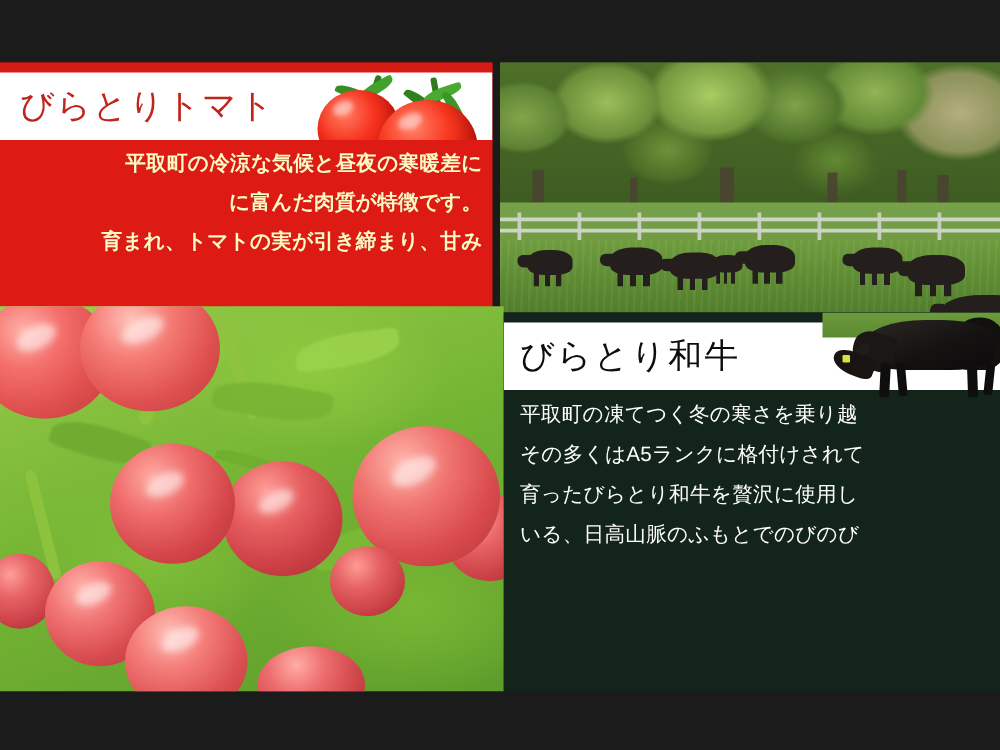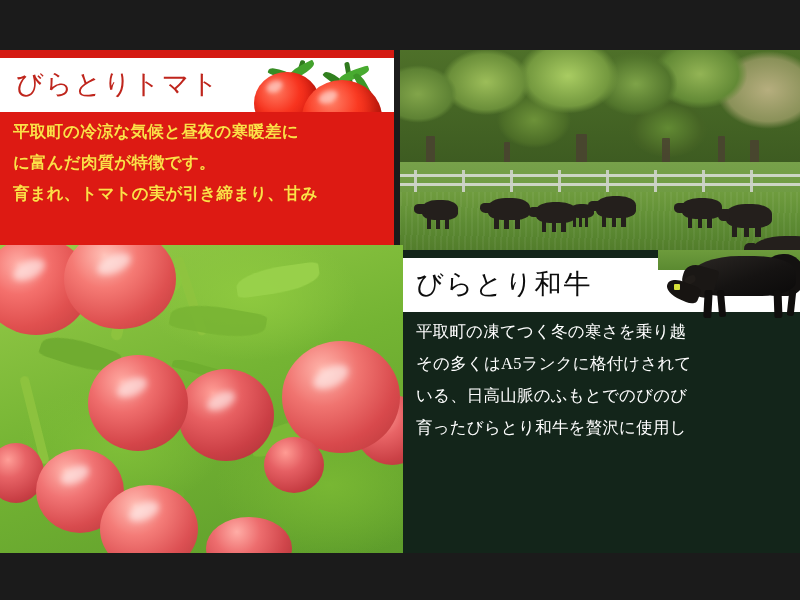--- a/index.html
+++ b/index.html
@@ -24,22 +24,22 @@
   .tomato-title {
     position:absolute; left:16px; top:50%; transform:translateY(-52%);
     font-size:27px; color:#bf251c; letter-spacing:1.5px; font-weight:400;
     white-space:nowrap;
   }
   .tomato-body {
     position:absolute; left:0; top:62px; width:100%; height:134px;
     padding:4px 8px 0 13px;
   }
   .tomato-body .ln {
-    color:#fde047; font-size:16.5px; line-height:31px; font-weight:700;
-    letter-spacing:0.2px; white-space:nowrap; text-shadow:0 0 1px rgba(0,0,0,.15);
+    color:#fef9c3; font-size:16.5px; line-height:31px; font-weight:700;
+    letter-spacing:0.2px; white-space:nowrap; text-shadow:0 0 1px rgba(0,0,0,.15);text-align:right;
   }
 
   
   .tomato-cluster { position:absolute; left:246px; top:-4px; width:154px; height:104px; }
   .tm { position:absolute; border-radius:50%; }
   .tm.a {
     left:8px; top:18px; width:66px; height:62px;
     background:radial-gradient(circle at 33% 30%, #ff7b62 0%, #f8341f 38%, #d8160c 78%, #b5110a 100%);
     box-shadow:inset -6px -7px 12px rgba(120,8,4,.45);
   }
@@ -175,21 +175,21 @@
   .vgloss.q5 { left:206px; top:148px; width:30px; height:16px; transform:rotate(-26deg); }
   .vgloss.q6 { left:60px;  top:222px; width:30px; height:16px; transform:rotate(-24deg); }
   .vgloss.q7 { left:128px; top:258px; width:32px; height:17px; transform:rotate(-24deg); }
   .vcalyx { position:absolute; width:46px; height:10px; background:#6fae2f; border-radius:50% 8% 50% 8%; opacity:.95; }
   .vcalyx.k1 { left:140px; top:252px; transform:rotate(-20deg); }
   .vcalyx.k2 { left:172px; top:118px; transform:rotate(16deg); }
 
   
   .beef-panel {
     position:absolute; left:403px; top:250px; width:397px; height:303px;
-    background:#13251a; overflow:hidden;font-family:Liberation Serif, serif;
+    background:#13251a; overflow:hidden;
   }
   .beef-topstrip { position:absolute; left:0; top:0; width:100%; height:8px; background:#13251a; }
   .beef-titleband {
     position:absolute; left:0; top:8px; width:100%; height:54px; background:#ffffff; overflow:visible;
   }
   .beef-title {
     position:absolute; left:13px; top:50%; transform:translateY(-52%);
     font-size:27px; color:#0d0d0d; letter-spacing:2px; font-weight:400; white-space:nowrap;
   }
   .beef-body {
@@ -356,18 +356,18 @@
         <div class="wagyu-leg g1"></div>
         <div class="wagyu-leg g2"></div>
         <div class="wagyu-leg g3"></div>
         <div class="wagyu-leg g4"></div>
       </div>
     </div>
 
     <div class="beef-body">
       <div class="ln">平取町の凍てつく冬の寒さを乗り越</div>
       <div class="ln">その多くはA5ランクに格付けされて</div>
+      <div class="ln">育ったびらとり和牛を贅沢に使用し</div>
       <div class="ln">いる、日高山脈のふもとでのびのび</div>
-      <div class="ln">育ったびらとり和牛を贅沢に使用し</div>
     </div>
   </div>
 
 </div>
 
 </body></html>

